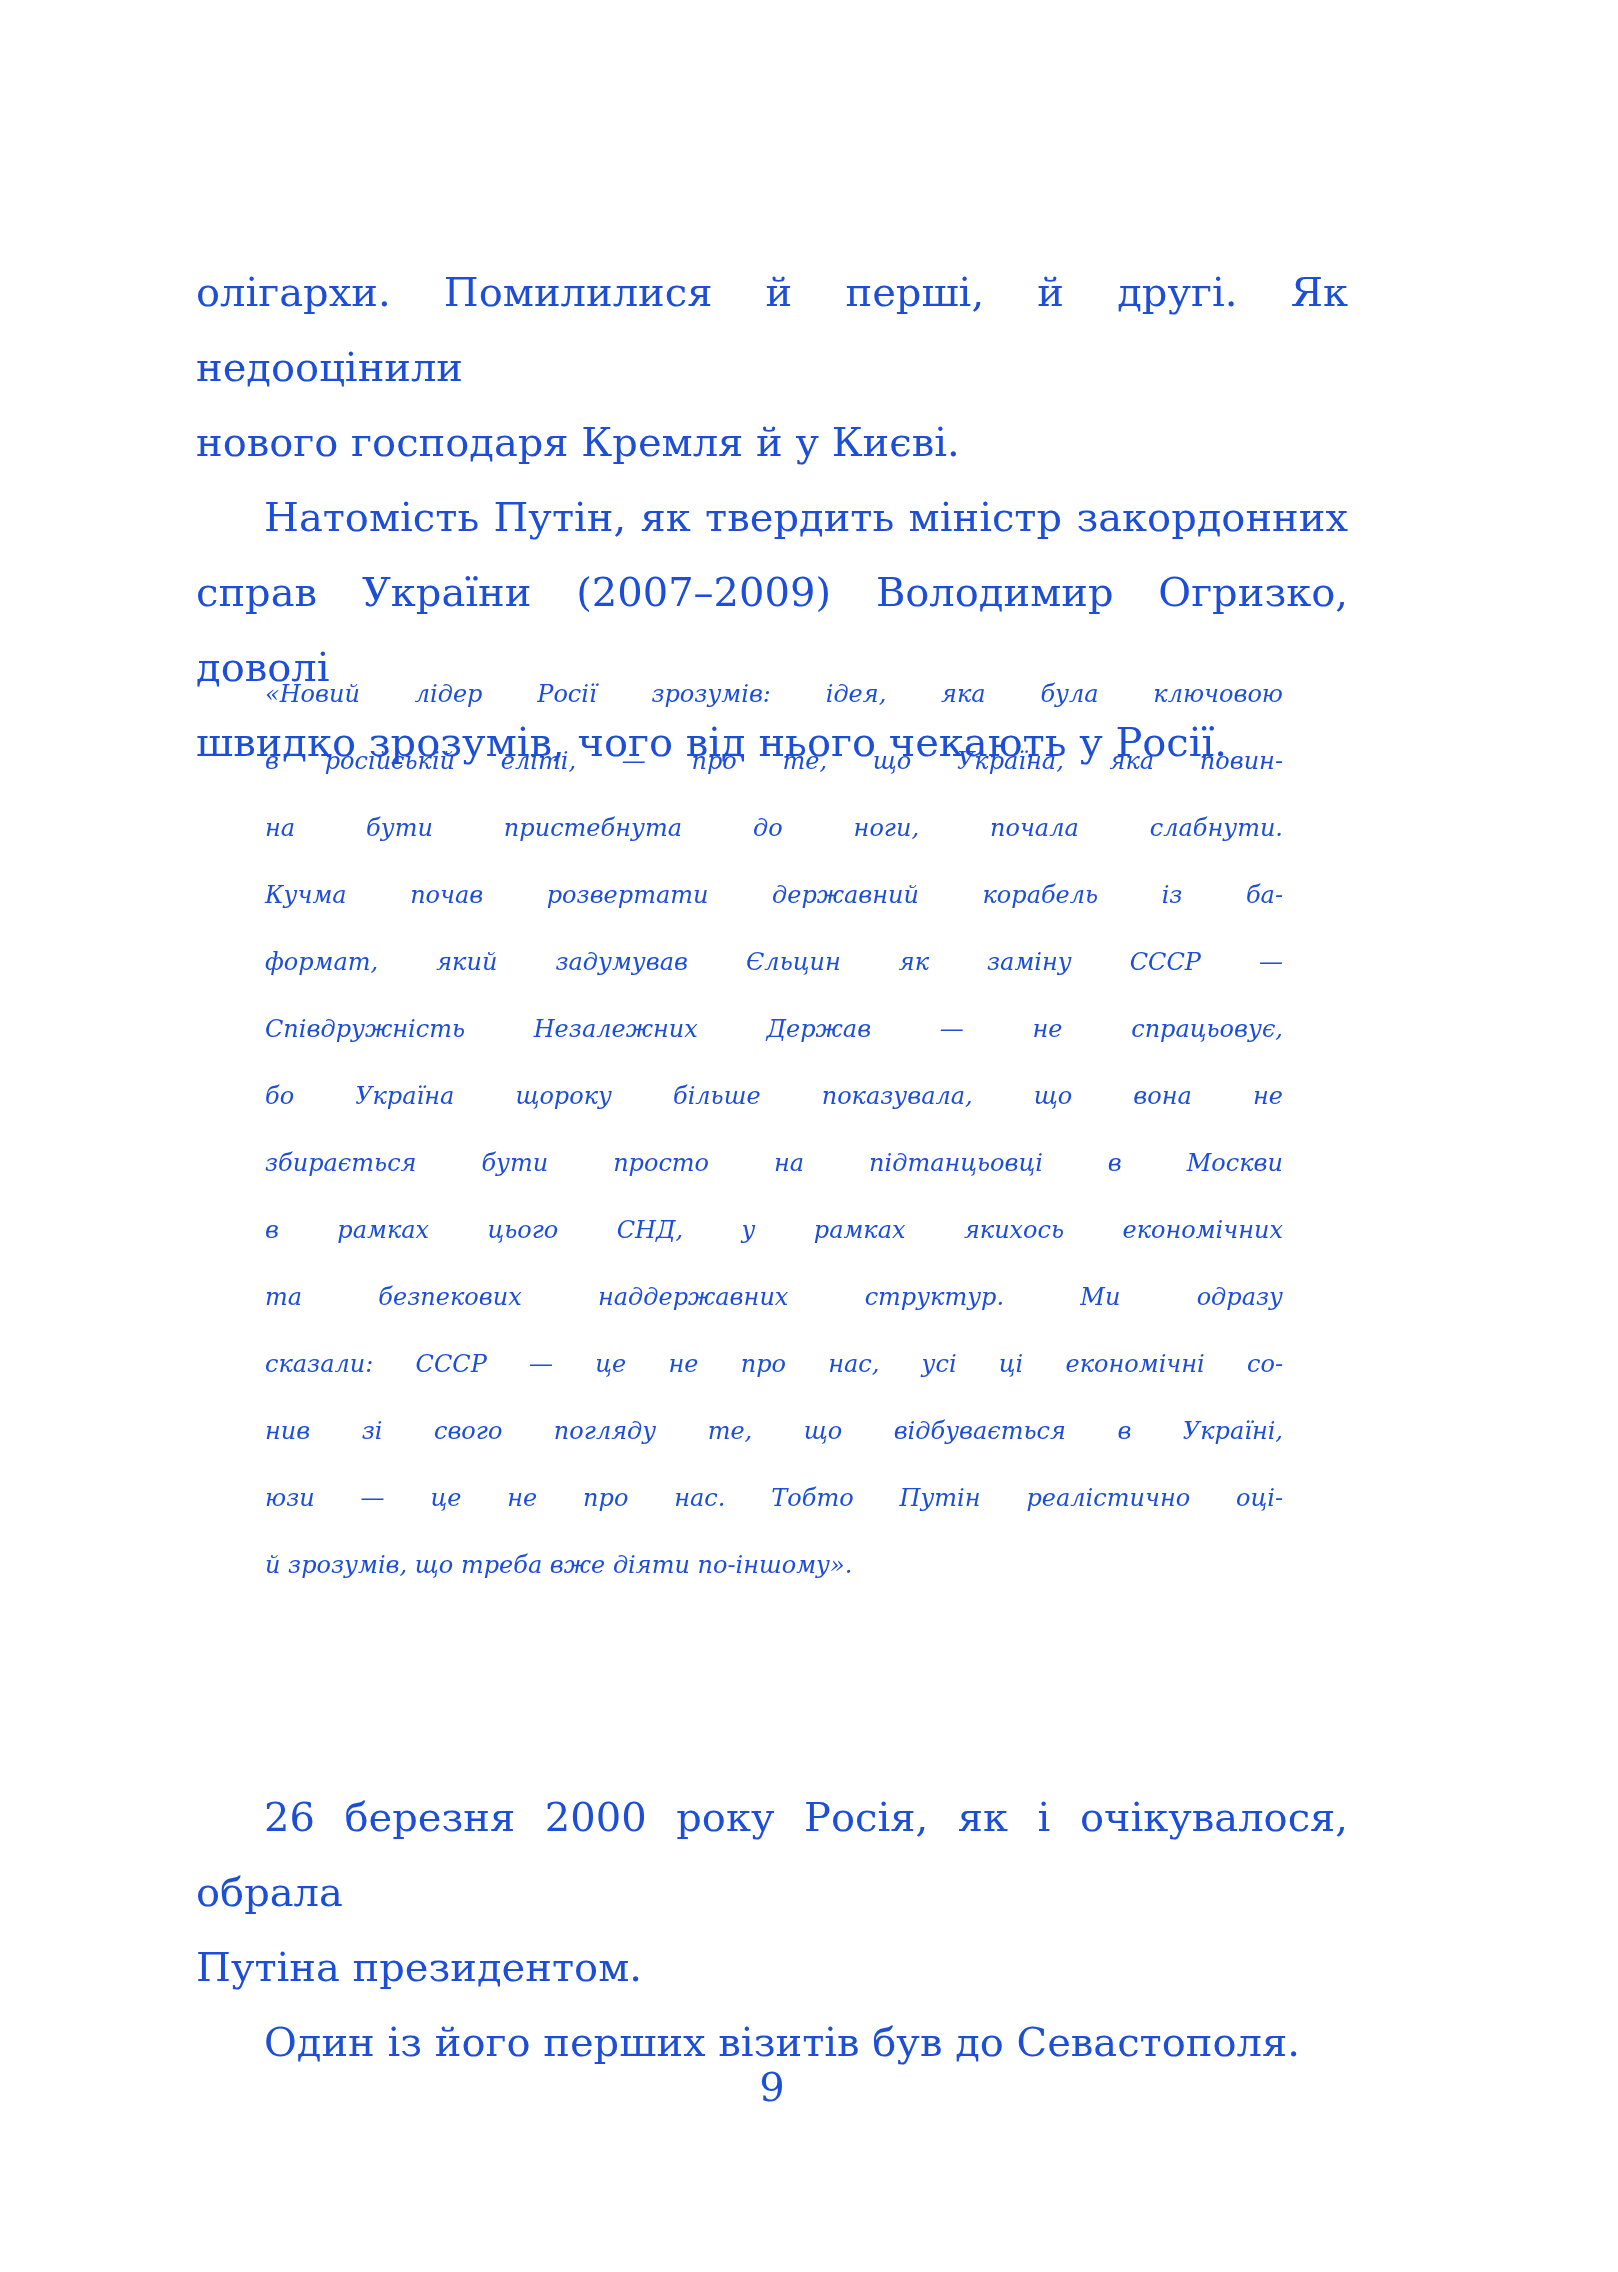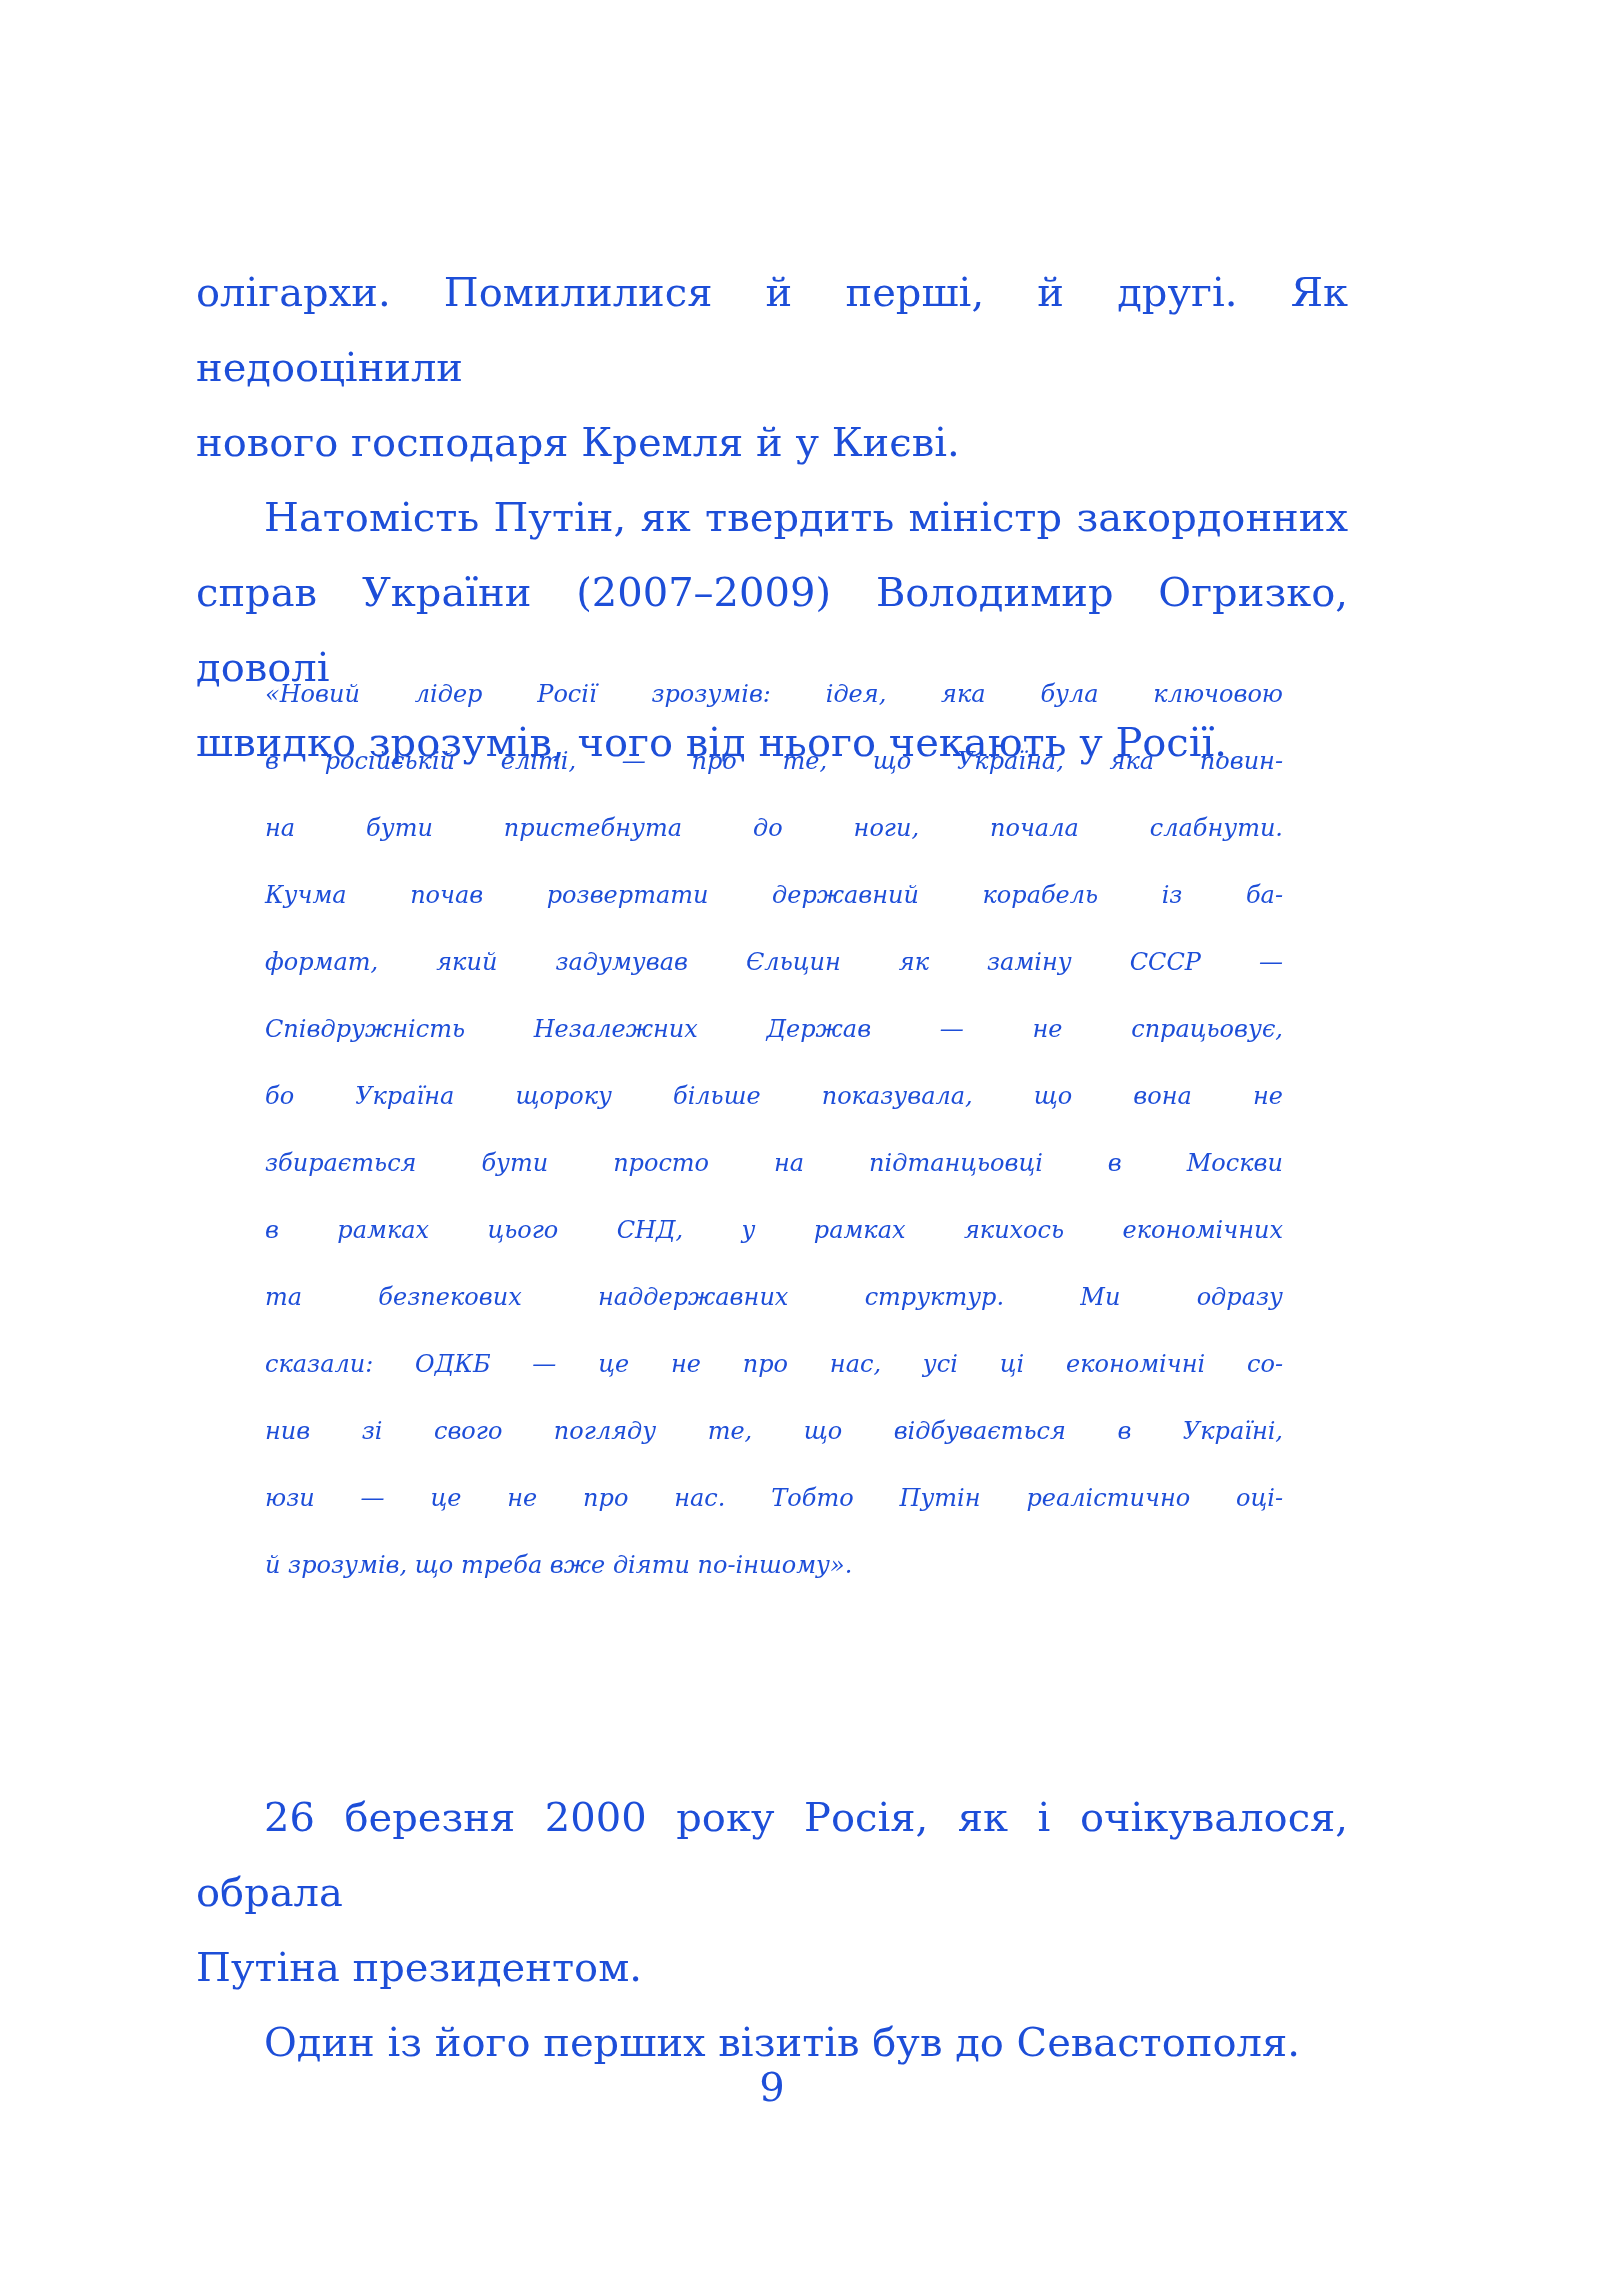--- a/index.html
+++ b/index.html
@@ -75,21 +75,21 @@
     <div class="line">«Новий лідер Росії зрозумів: ідея, яка була ключовою</div>
     <div class="line">в російській еліті, — про те, що Україна, яка повин-</div>
     <div class="line">на бути пристебнута до ноги, почала слабнути.</div>
     <div class="line">Кучма почав розвертати державний корабель із ба-</div>
     <div class="line">формат, який задумував Єльцин як заміну СССР —</div>
     <div class="line">Співдружність Незалежних Держав — не спрацьовує,</div>
     <div class="line">бо Україна щороку більше показувала, що вона не</div>
     <div class="line">збирається бути просто на підтанцьовці в Москви</div>
     <div class="line">в рамках цього СНД, у рамках якихось економічних</div>
     <div class="line">та безпекових наддержавних структур. Ми одразу</div>
-    <div class="line">сказали: ОДКБ — це не про нас, усі ці економічні со-</div>
+    <div class="line">сказали: СССР — це не про нас, усі ці економічні со-</div>
     <div class="line">нив зі свого погляду те, що відбувається в Україні,</div>
     <div class="line">юзи — це не про нас. Тобто Путін реалістично оці-</div>
     <div class="line flush">й зрозумів, що треба вже діяти по-іншому».</div>
   </div>
 
   <div class="block main-col block-after-quote">
     <div>
       <div class="line ind">26 березня 2000 року Росія, як і очікувалося, обрала</div>
       <div class="line flush">Путіна президентом.</div>
     </div>

